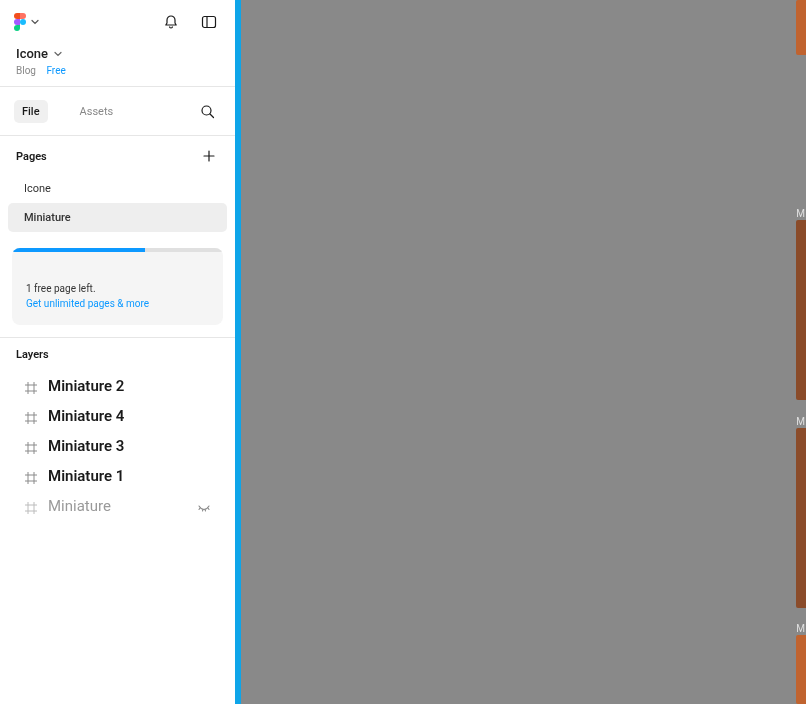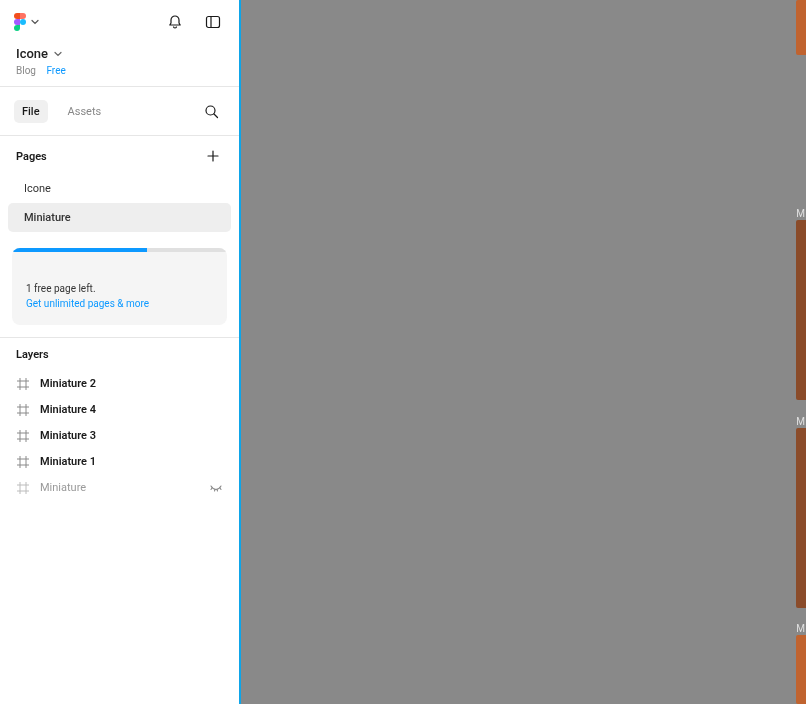--- a/index.html
+++ b/index.html
@@ -3,21 +3,21 @@
 <meta charset="utf-8">
 <style>
   * { box-sizing: border-box; margin: 0; padding: 0; }
   html, body { width: 806px; height: 704px; font-family: -apple-system, BlinkMacSystemFont, "Segoe UI", Roboto, sans-serif; overflow: hidden; }
   body { display: flex; }
 
   .sidebar {
     width: 241px;
     height: 704px;
     background: #ffffff;
-    border-right: 2px solid #0ea5e9;
+    border-right: 6px solid #0ea5e9;
     display: flex;
     flex-direction: column;
   }
 
   .canvas {
     flex: 1;
     background: #898989;
     position: relative;
   }
 
@@ -74,21 +74,21 @@
   }
   .file-sub .free { color: #0d99ff; margin-left: 8px; }
 
   .divider { height: 1px; background: #e6e6e6; width: 100%; }
 
   
   .tabs-row {
     height: 48px;
     display: flex; align-items: center;
     padding: 0 14px;
-    gap: 12px;
+    gap: 24px;
     justify-content: center;
   }
   .tab-pill {
     font-size: 11px;
     padding: 5px 8px;
     border-radius: 5px;
     color: #888;
     cursor: pointer;
   }
   .tab-pill.active {
@@ -140,24 +140,24 @@
     font-size: 10px;
     color: #333;
     line-height: 1.5;
     margin-top: 17px;
   }
   .upsell-body a { color: #0d99ff; text-decoration: none; cursor: pointer; text-align: right;}
 
   
   .layers-list { padding: 2px 0; }
   .layer-item {
-    display: flex; align-items: flex-start;
+    display: flex; align-items: flex-end;
     gap: 10px;
-    padding: 6px 16px;
-    font-size: 11px;
+    padding: 6px 24px;
+    font-size: 15px;
     color: #1a1a1a;
     cursor: pointer;
   }
   .layer-item .ic { width: 14px; height: 14px; display:inline-flex; align-items:center; justify-content:center; color:#8a8a8a;}
   .layer-item.bold span.name { font-weight: 600; }
   .layer-item.dim span.name { color: #9a9a9a; }
   .layer-item .right { margin-left: auto; color:#8a8a8a;}
 
   svg { display: block; }
 </style>

